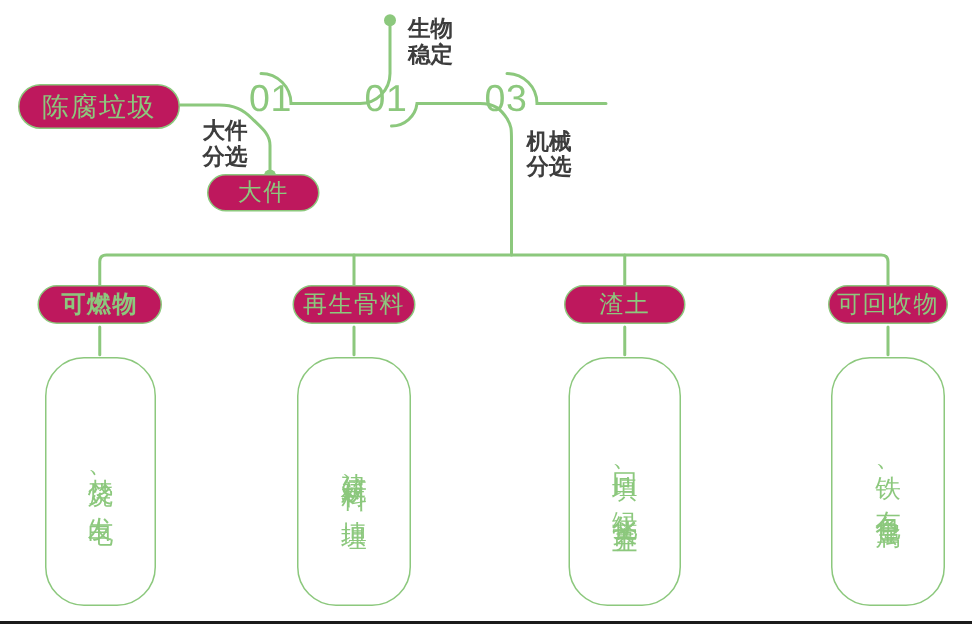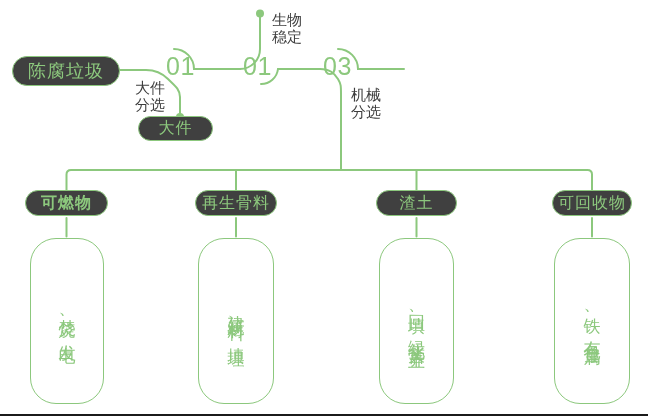--- a/index.html
+++ b/index.html
@@ -3,39 +3,39 @@
 <meta charset="utf-8">
 <style>
   html,body{margin:0;padding:0;background:#ffffff;}
   .stage{
     position:relative;width:648px;height:416px;background:#fff;overflow:hidden;
     font-family:"Liberation Sans","DejaVu Sans",sans-serif;
   }
   .stage svg{position:absolute;left:0;top:0;}
   .pill{
     position:absolute;box-sizing:border-box;
-    border:1.5px solid var(--green);border-radius:999px;background:#404040;
+    border:1.5px solid var(--green);border-radius:999px;background:#be185d;
     color:var(--green);display:flex;align-items:center;justify-content:center;
     letter-spacing:1px;white-space:nowrap;
   }
   .p-source{left:12px;top:56px;width:108px;height:30px;font-size:18px;}
   .p-branch{left:138px;top:116px;width:75px;height:25px;font-size:16px;}
   .p-out{top:190px;height:26px;font-size:16px;}
   .p-out1{left:25px;width:83px;font-weight:bold;}
   .p-out2{left:195px;width:82px;}
   .p-out3{left:376px;width:81px;}
   .p-out4{left:552px;width:80px;text-align:center;}
   .stage-num{
     position:absolute;top:54px;color:var(--green);font-size:25px;line-height:1;
     letter-spacing:0.5px;font-weight:400;
   }
   .n1{left:166px;text-align:right;} .n2{left:243px;} .n3{left:323px;}
   .plabel{
     position:absolute;width:34px;color:#3d3d3d;font-size:15px;line-height:17px;
-    white-space:normal;word-break:break-all;
+    white-space:normal;word-break:break-all;font-weight:bold;
   }
   .l-bio{left:272px;top:11px;}
   .l-bulky{left:135px;top:79px;}
   .l-mech{left:351px;top:86px;}
   .vbox{
     position:absolute;top:238px;height:166px;box-sizing:border-box;
     border:1.5px solid var(--green);border-radius:26px;background:#fff;
     display:flex;align-items:center;justify-content:center;
   }
   .b1{left:30px;width:74px;}

